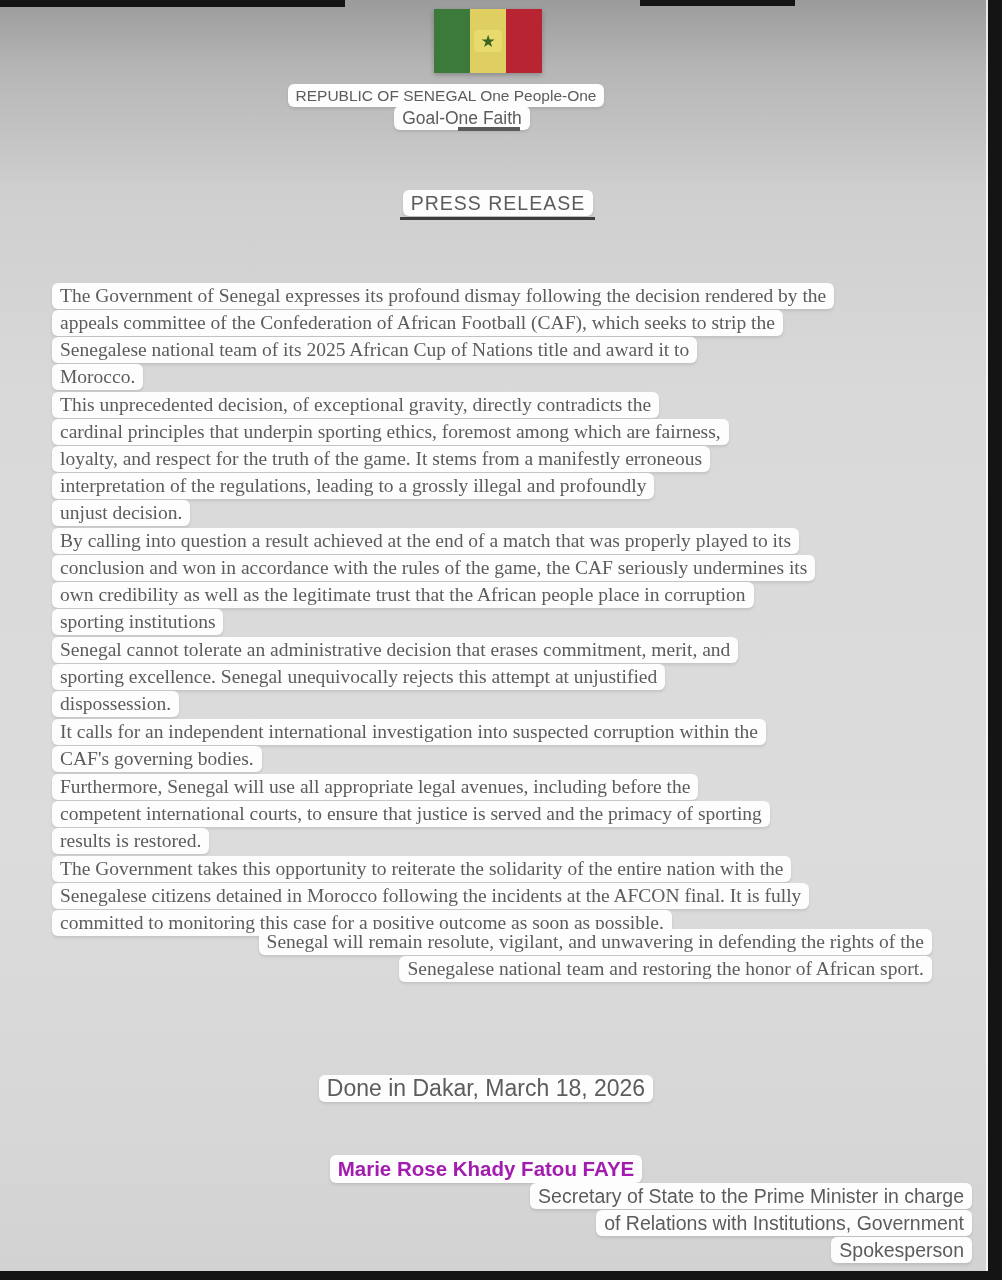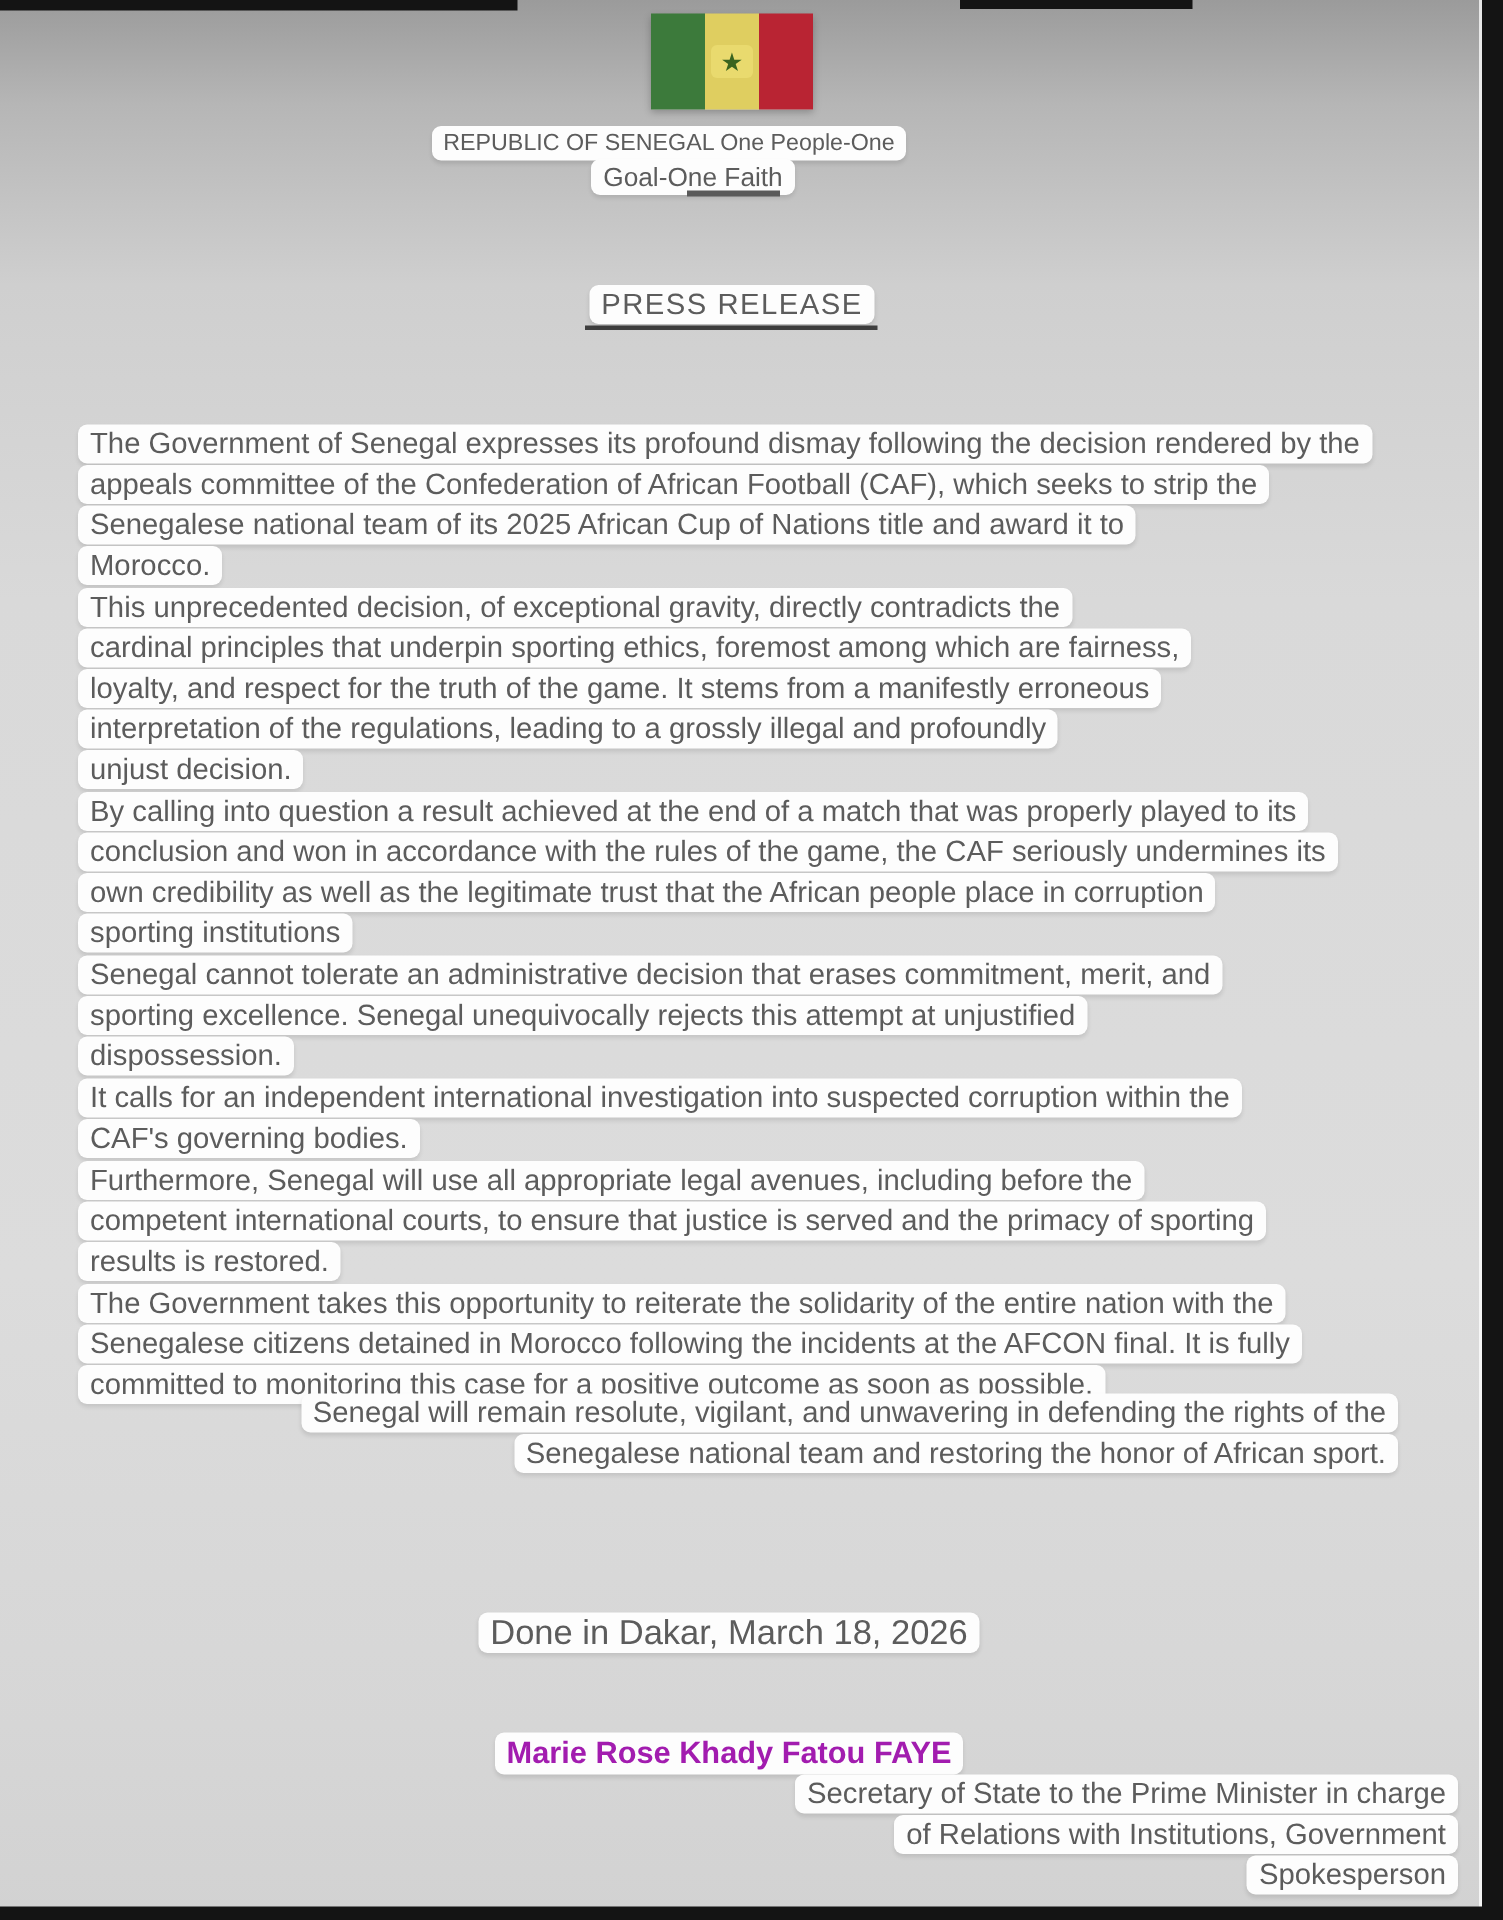--- a/index.html
+++ b/index.html
@@ -43,28 +43,28 @@
     white-space:nowrap;
   }
 
   
   .org{position:absolute;left:0;top:84px;width:892px;text-align:center;}
   .org-line1 .pill{font-size:15.5px;line-height:19px;}
   .org-line2{margin-top:-1px;}
   .org-line2 .pill{font-size:17.5px;line-height:20px;margin-left:32px;}
   .org-divider{position:absolute;left:458px;top:43px;width:62px;height:4px;background:#5a5a5a;}
 
-  .title-wrap{position:absolute;left:0;top:190px;width:976px;text-align:center;}
+  .title-wrap{position:absolute;left:10px;top:190px;width:976px;text-align:center;}
   .title-wrap .pill{font-size:19.5px;line-height:22px;letter-spacing:1px;position:relative;z-index:1;}
   .title-underline{position:absolute;left:390px;top:27px;width:195px;height:3px;background:#3f3f3f;}
 
   
   .body-block{position:absolute;left:52px;top:283px;width:880px;}
   .para{margin-bottom:1px;}
-  .line{height:27px;}
+  .line{height:27px;font-family:Liberation Serif, serif;}
   .body-text{font-size:19.5px;line-height:22px;}
   .closing-block{position:absolute;left:52px;top:929px;width:880px;text-align:right;}
 
   
   .dateline-wrap{position:absolute;left:0;top:1075px;width:972px;text-align:center;}
   .dateline-wrap .pill{font-size:23px;line-height:23px;}
 
   .signature{position:absolute;left:0;top:1155px;width:972px;text-align:center;}
   .sig-name .pill{font-size:20.5px;line-height:24px;font-weight:600;color:#a21caf;}
   .sig-line{height:27px;text-align:right;}

